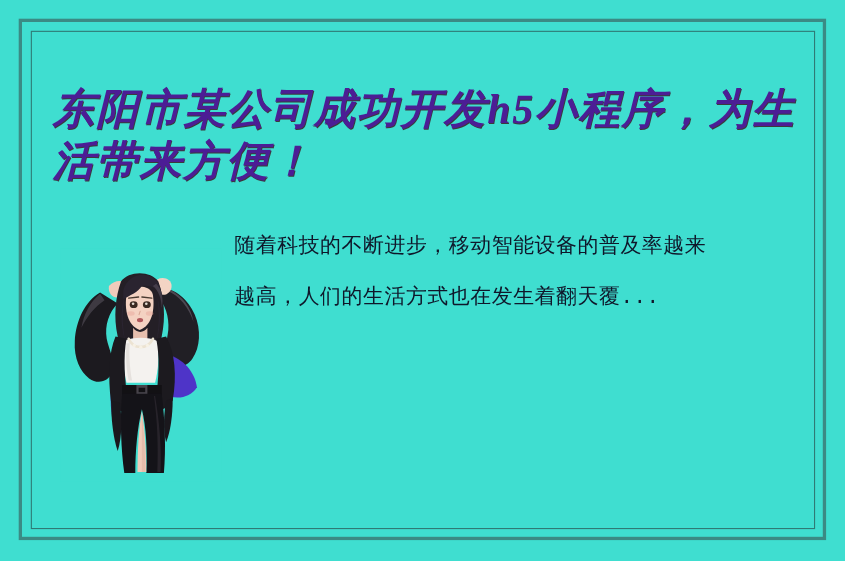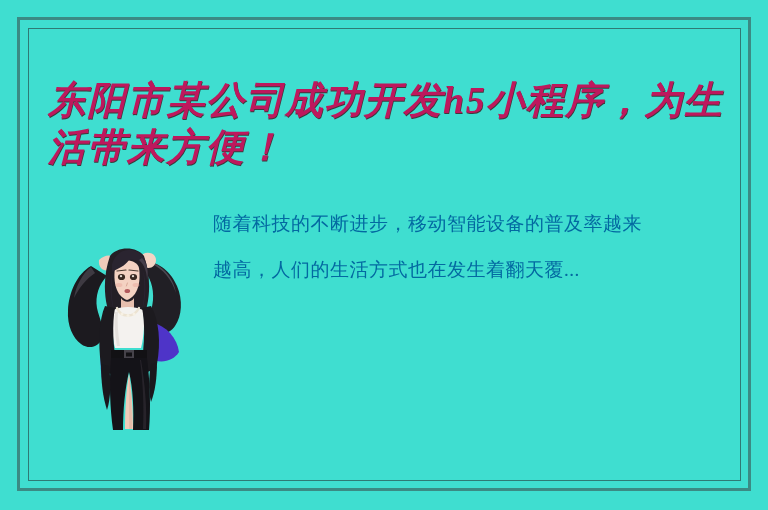--- a/index.html
+++ b/index.html
@@ -49,34 +49,34 @@
     position: absolute;
     left: 48px;
     top: 52px;
     width: 680px;
     font-family: "Liberation Serif", "DejaVu Serif", serif;
     font-size: 38px;
     line-height: 47px;
     font-weight: 700;
     font-style: italic;
     letter-spacing: 1.5px;
-    color: #be185d;
+    color: #4c1d95;
     text-shadow: 0.6px 0.6px 0 #3b3b3b;
   }
 
   
   #excerpt {
     position: absolute;
     left: 213px;
     top: 182px;
     width: 448px;
-    font-family: Liberation Serif, serif;
+    font-family: Liberation Mono, monospace;
     font-size: 19px;
     line-height: 46px;
-    color: #0369a1;
+    color: #0f172a;
     letter-spacing: 0.5px;
   }
 
   
   #illustration {
     position: absolute;
     left: 55px;
     top: 226px;
     width: 146px;
     height: 212px;

